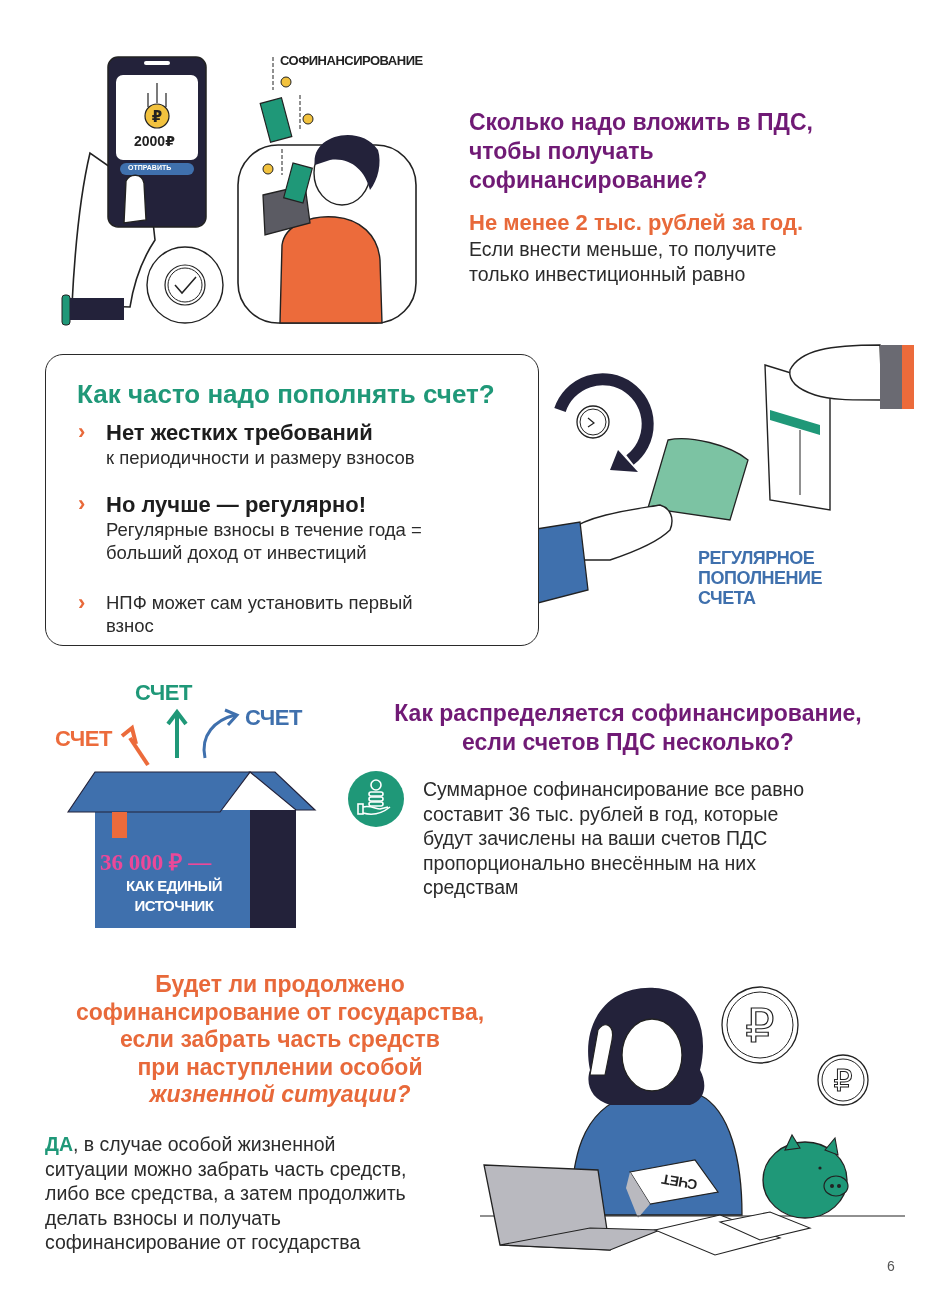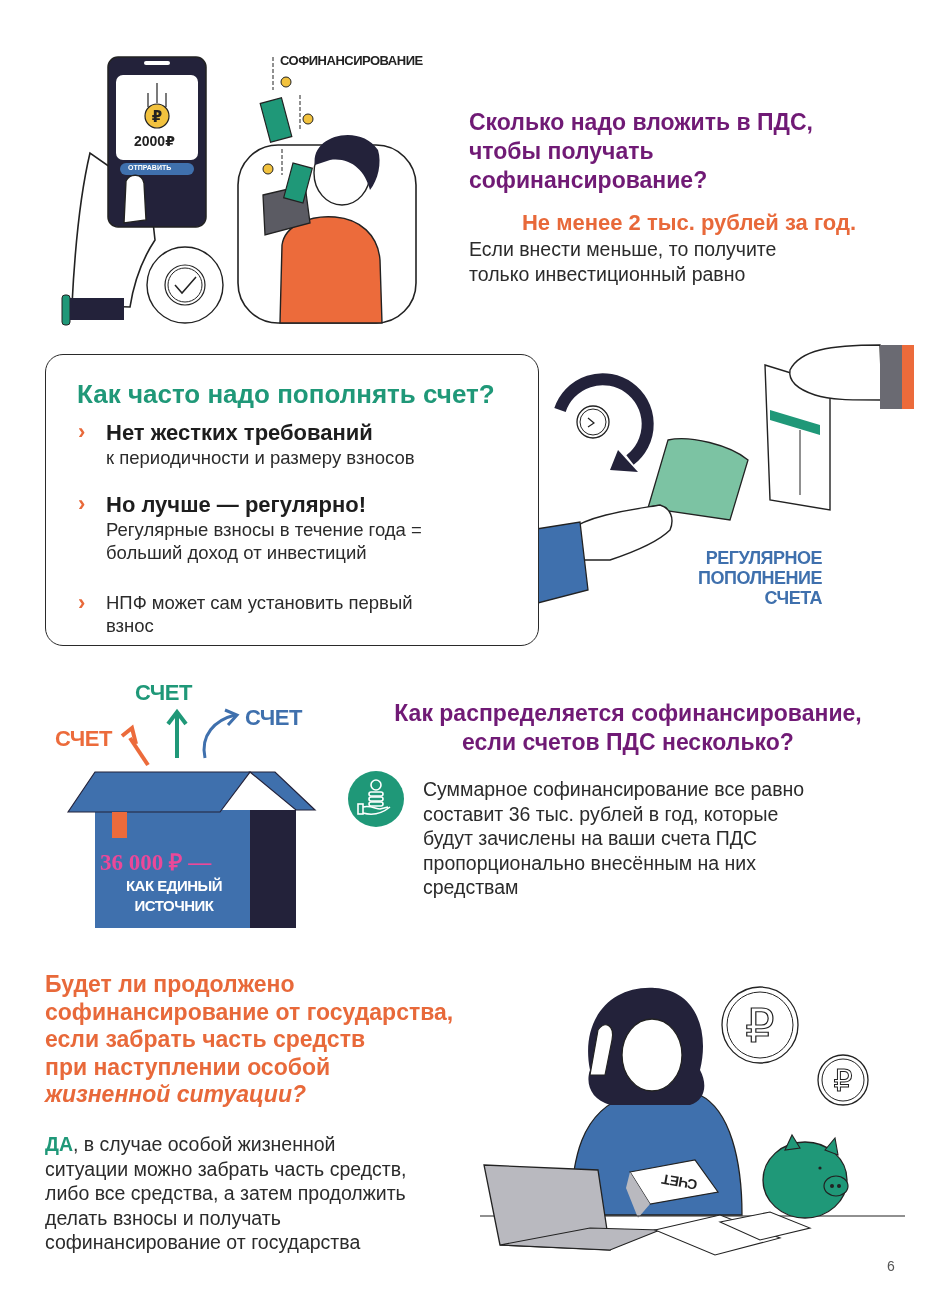--- a/index.html
+++ b/index.html
@@ -68,26 +68,26 @@
   </svg>
   <span class="abs caps" style="left:220px;top:8px;font-size:13px;color:#222;">СОФИНАНСИРОВАНИЕ</span>
   <span class="abs" style="left:74px;top:88px;font-size:14px;font-weight:700;color:#222;">2000₽</span>
   <span class="abs" style="left:68px;top:119px;font-size:7px;font-weight:700;color:#fff;">ОТПРАВИТЬ</span>
 </div>
 
 <div class="abs" style="left:469px;top:108px;width:440px;">
   <div class="h-q blue">Сколько надо вложить в ПДС,</div>
   <div class="h-q blue">чтобы получать</div>
   <div class="h-q blue">софинансирование?</div>
-  <div class="h-q orange" style="margin-top:13px;font-size:22px;text-align:center;">Не менее 2 тыс. рублей за год.</div>
+  <div class="h-q orange" style="margin-top:13px;font-size:22px;">Не менее 2 тыс. рублей за год.</div>
   <div class="body-t">Если внести меньше, то получите</div>
   <div class="body-t">только инвестиционный равно</div>
 </div>
 
-<div class="abs" style="left:530px;top:340px;width:390px;height:280px;text-align:right;">
+<div class="abs" style="left:530px;top:340px;width:390px;height:280px;">
   <svg width="390" height="280" viewBox="0 0 390 280">
 
     <path d="M100 120 A45 45 0 1 0 30 70" fill="none" stroke="#23223a" stroke-width="12"></path>
     <path d="M88 110 L108 132 L80 130 Z" fill="#23223a"></path>
     <circle cx="63" cy="82" r="16" fill="#fff" stroke="#222" stroke-width="1.3"></circle>
     <circle cx="63" cy="82" r="13" fill="none" stroke="#222" stroke-width="1"></circle>
     <path d="M58 78 L64 83 L58 87" fill="none" stroke="#222" stroke-width="1.2"></path>
 
     <path d="M235 25 L300 45 L300 170 L240 160 Z" fill="#fff" stroke="#222" stroke-width="1.4"></path>
     <path d="M240 70 L290 85 L290 95 L240 80 Z" fill="#1f9878"></path>
@@ -176,26 +176,26 @@
     <rect x="21" y="26" width="14" height="4" rx="2" fill="none" stroke="#fff" stroke-width="1.6"></rect>
     <rect x="21" y="31" width="14" height="4" rx="2" fill="none" stroke="#fff" stroke-width="1.6"></rect>
     <rect x="10" y="33" width="5" height="10" fill="none" stroke="#fff" stroke-width="1.6"></rect>
     <path d="M15 36 C22 34 28 38 32 38 L40 36 M15 42 C22 44 32 44 42 36" fill="none" stroke="#fff" stroke-width="1.6"></path>
   </svg>
 </div>
 
 <div class="abs" style="left:423px;top:777px;width:470px;">
   <div class="body-t">Суммарное софинансирование все равно</div>
   <div class="body-t">составит 36 тыс. рублей в год, которые</div>
-  <div class="body-t">будут зачислены на ваши счета ПДС</div>
+  <div class="body-t">будут зачислены на ваши счетов ПДС</div>
   <div class="body-t">пропорционально внесённым на них</div>
   <div class="body-t">средствам</div>
 </div>
 
-<div class="abs" style="left:45px;top:971px;width:470px;">
+<div class="abs" style="left:45px;top:971px;width:470px;text-align:center;">
   <div class="h-q orange" style="line-height:27.5px;">Будет ли продолжено</div>
   <div class="h-q orange" style="line-height:27.5px;">софинансирование от государства,</div>
   <div class="h-q orange" style="line-height:27.5px;">если забрать часть средств</div>
   <div class="h-q orange" style="line-height:27.5px;">при наступлении особой</div>
   <div class="h-q orange" style="line-height:27.5px;font-style:italic;">жизненной ситуации?</div>
 </div>
 
 <div class="abs" style="left:45px;top:1132px;width:440px;">
   <div class="body-t">
     <span class="green" style="font-weight:700;">ДА</span><span>, в случае особой жизненной</span>

